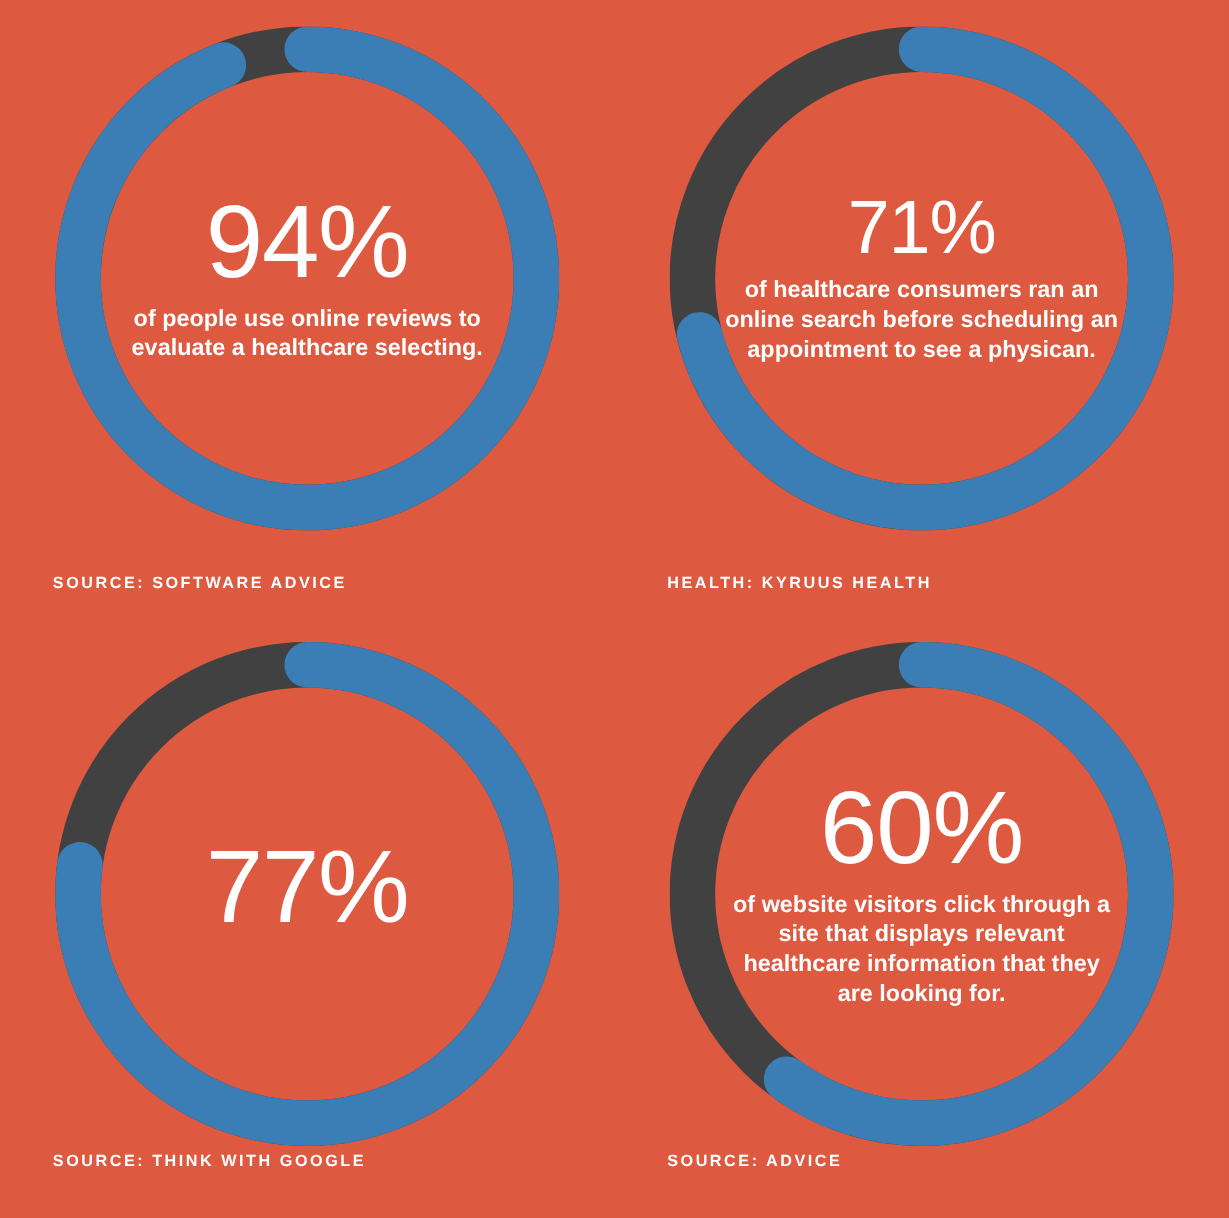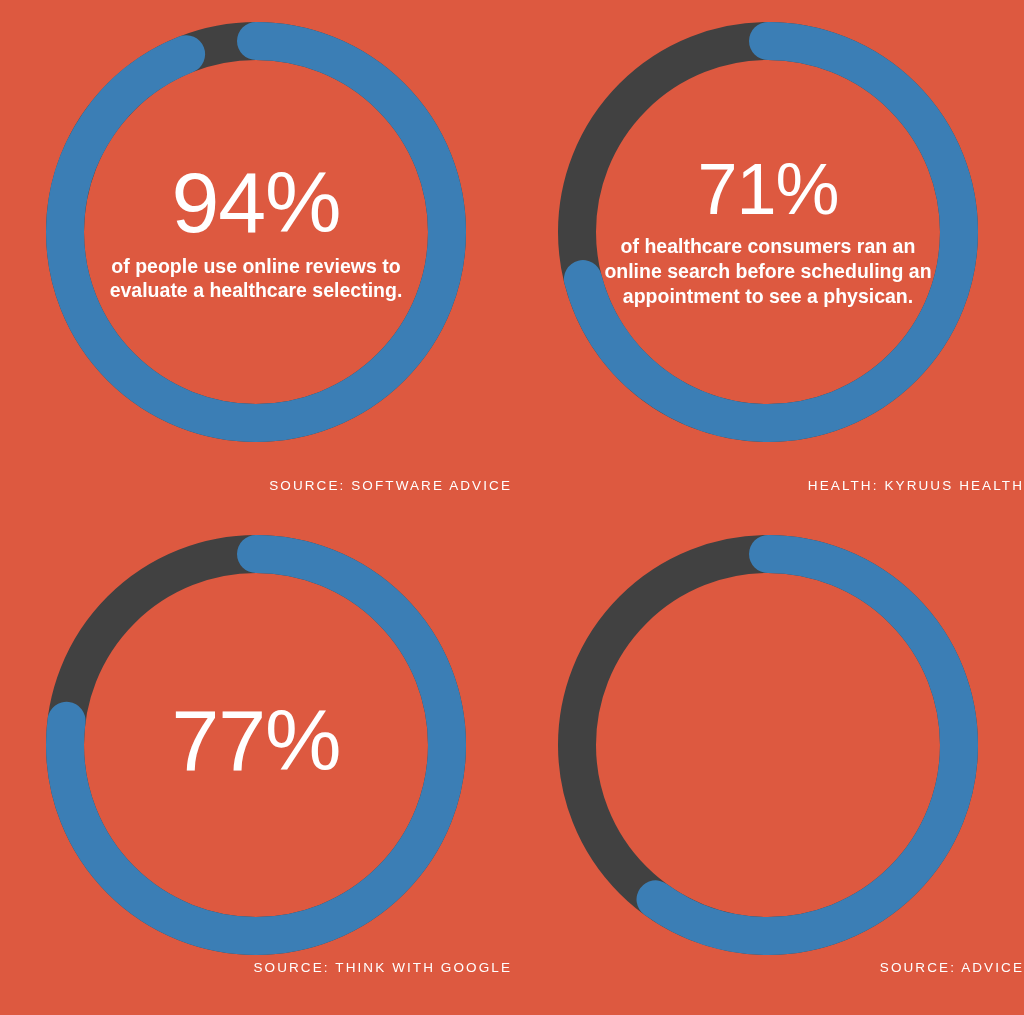--- a/index.html
+++ b/index.html
@@ -64,31 +64,31 @@
   }
   .caption {
     font-size: 19.5px;
     font-weight: bold;
     line-height: 1.27;
     color: #ffffff;
     display: block;
     margin: 0;
   }
   .card-2 .center-text { width: 330px; }
-  .card-2 .pct { font-size: 72px; }
+  .card-2 .pct { font-size: 63px; }
   .card-4 .center-text { width: 330px; }
   .card-4 .pct { font-size: 86px; }
   .source {
     position: absolute;
     left: 0;
     right: 0;
-    text-align: right;
+    text-align: left;
     color: #ffffff;
     font-size: 13.5px;
-    font-weight: normal;
+    font-weight: bold;
     letter-spacing: 2.1px;
     top: 478px;
     padding-left: 44px;
   }
   .stat-card.row2 .source {
     top: 453px;
   }
 </style>
 </head>
 <body style="background: rgb(221, 89, 64);">
@@ -135,17 +135,21 @@
     </div>
     <div class="source">SOURCE:  THINK WITH GOOGLE</div>
   </div>
 
   <div class="stat-card card-4 row2">
     <div class="donut-wrap">
       <svg class="donut-svg" viewBox="0 0 420 420">
         <circle class="track" cx="210" cy="210" r="191" fill="none" stroke-width="38" stroke="#414141"></circle>
         <circle class="value" cx="210" cy="210" r="191" fill="none" stroke-width="38" stroke-linecap="round" transform="rotate(-90 210 210)" stroke="#3b7eb5" stroke-dasharray="720.0530362027806 480.03535746852043" stroke-dashoffset="0"></circle>
       </svg>
+      <div class="center-text">
+        <span class="pct">60%</span>
+        <span class="caption">of website visitors click through a site that displays relevant healthcare information that they are looking for.</span>
+      </div>
     </div>
     <div class="source">SOURCE:  ADVICE</div>
   </div>
 
 </div>
 
 </body></html>

